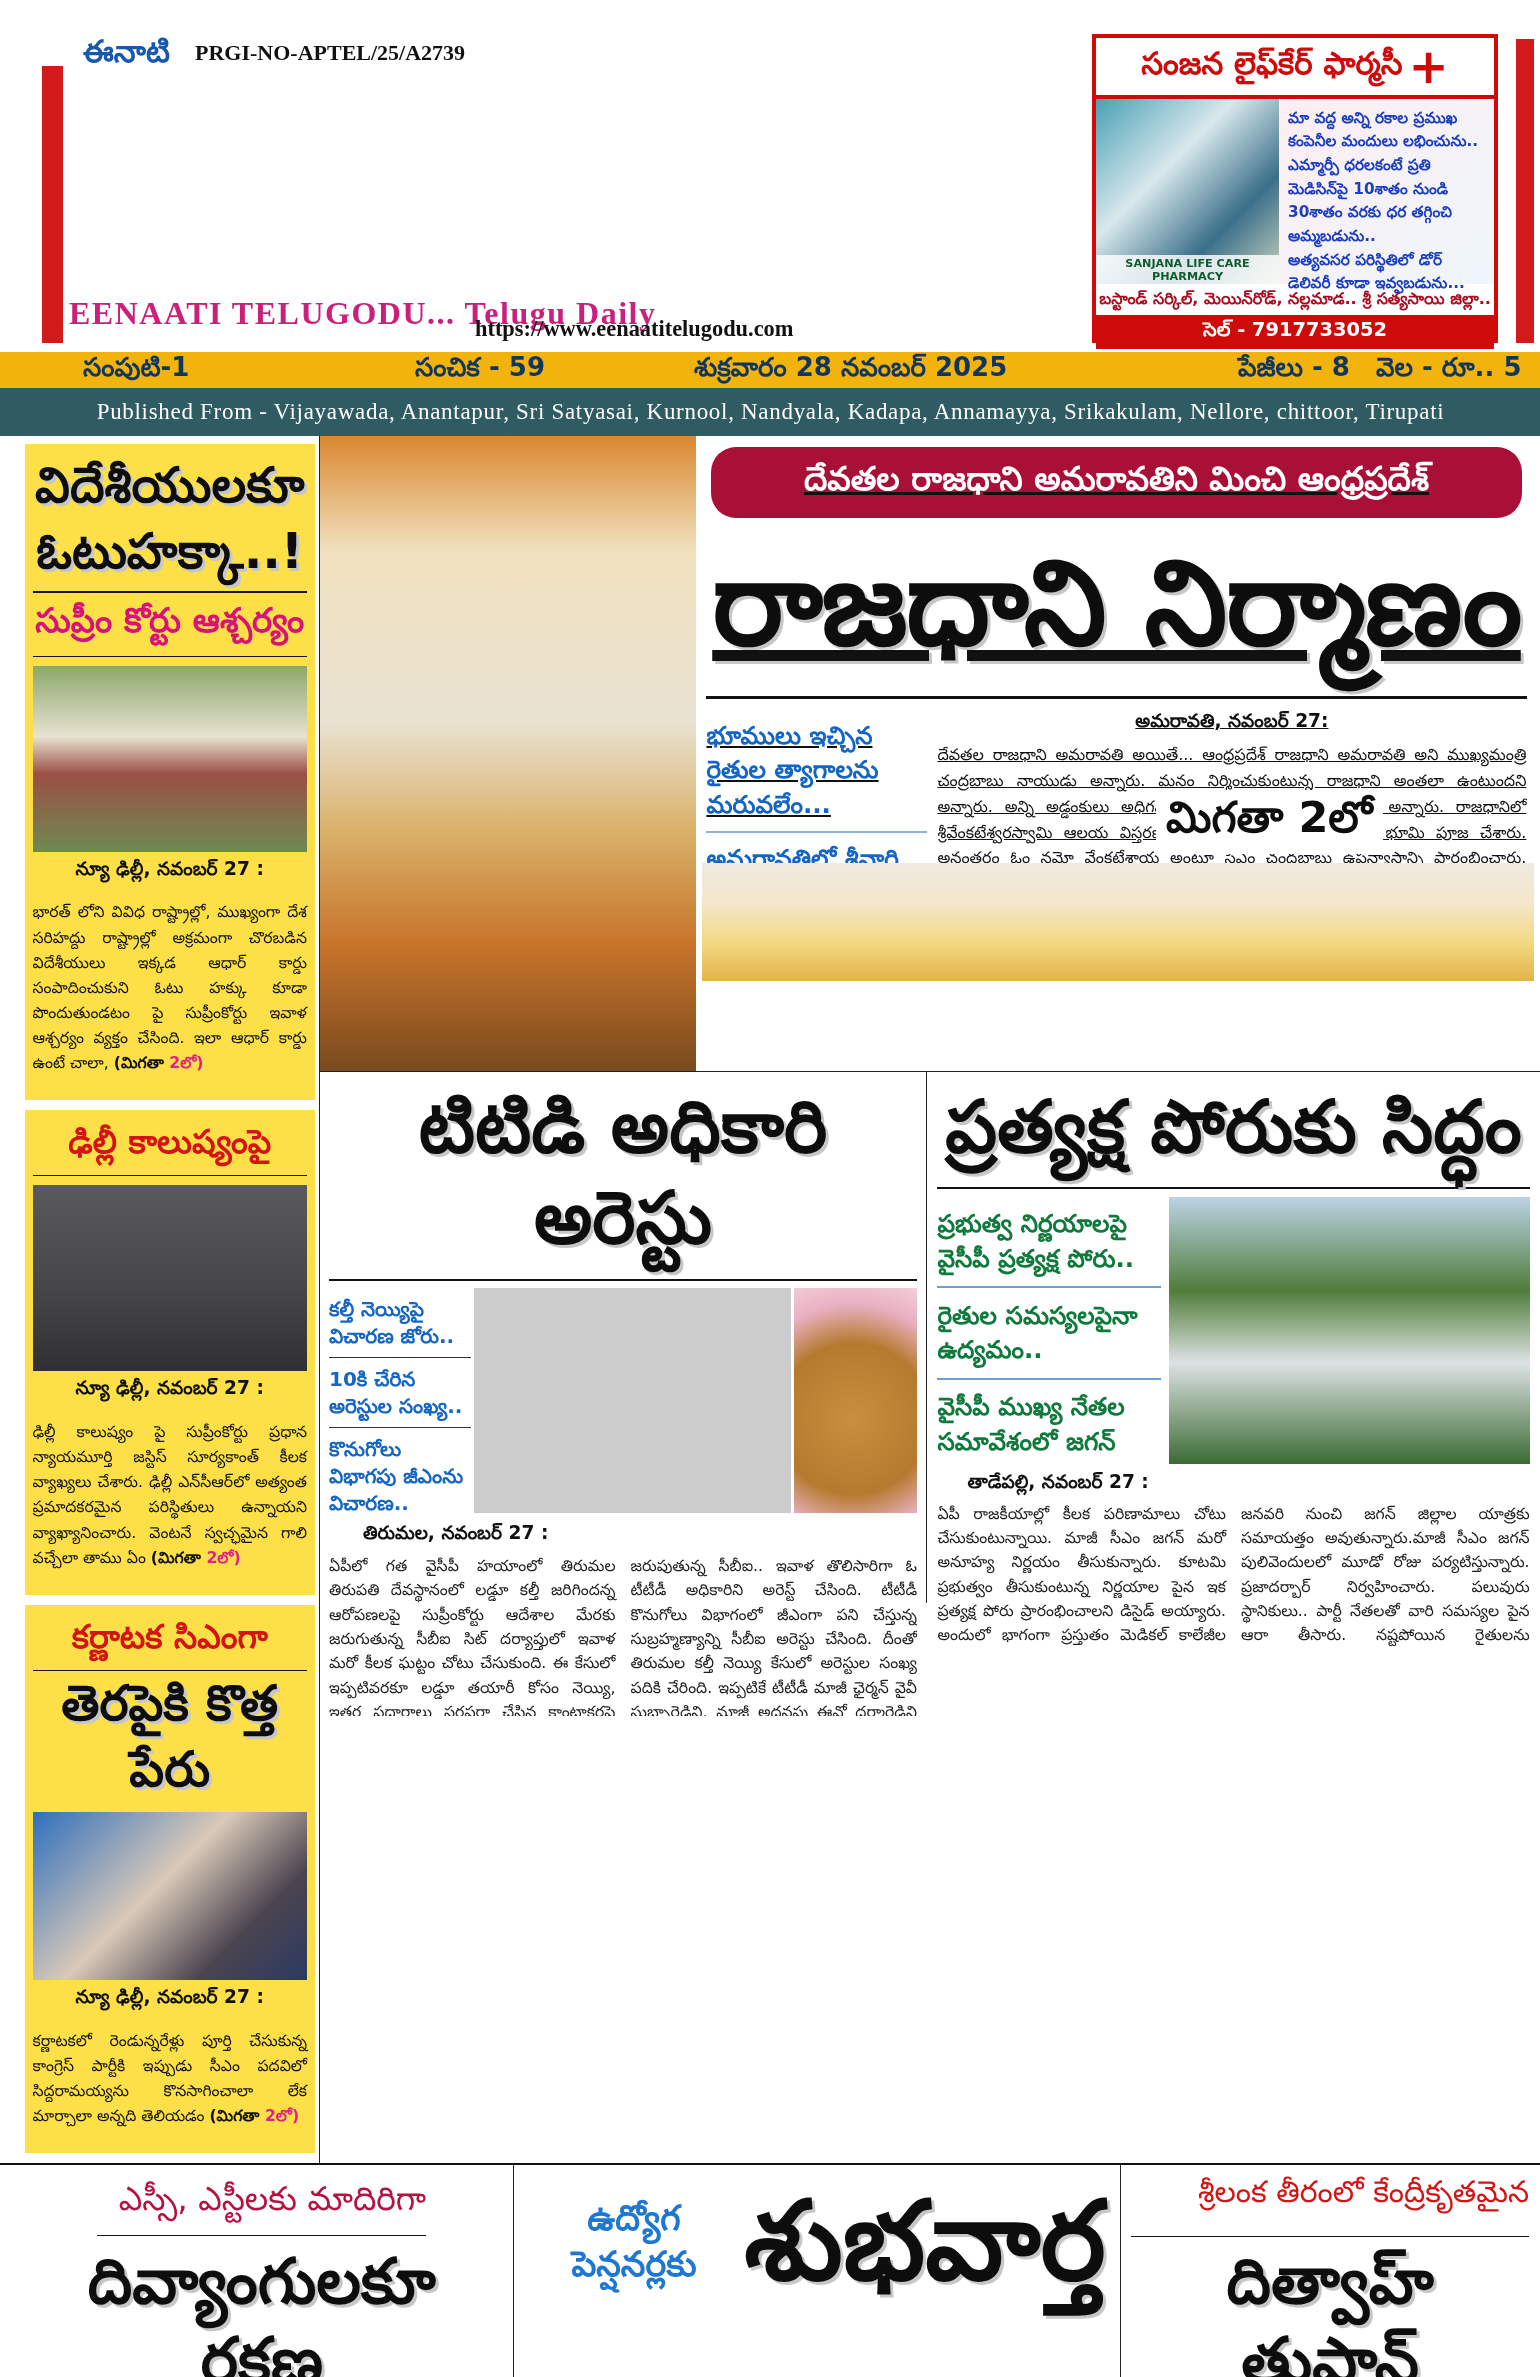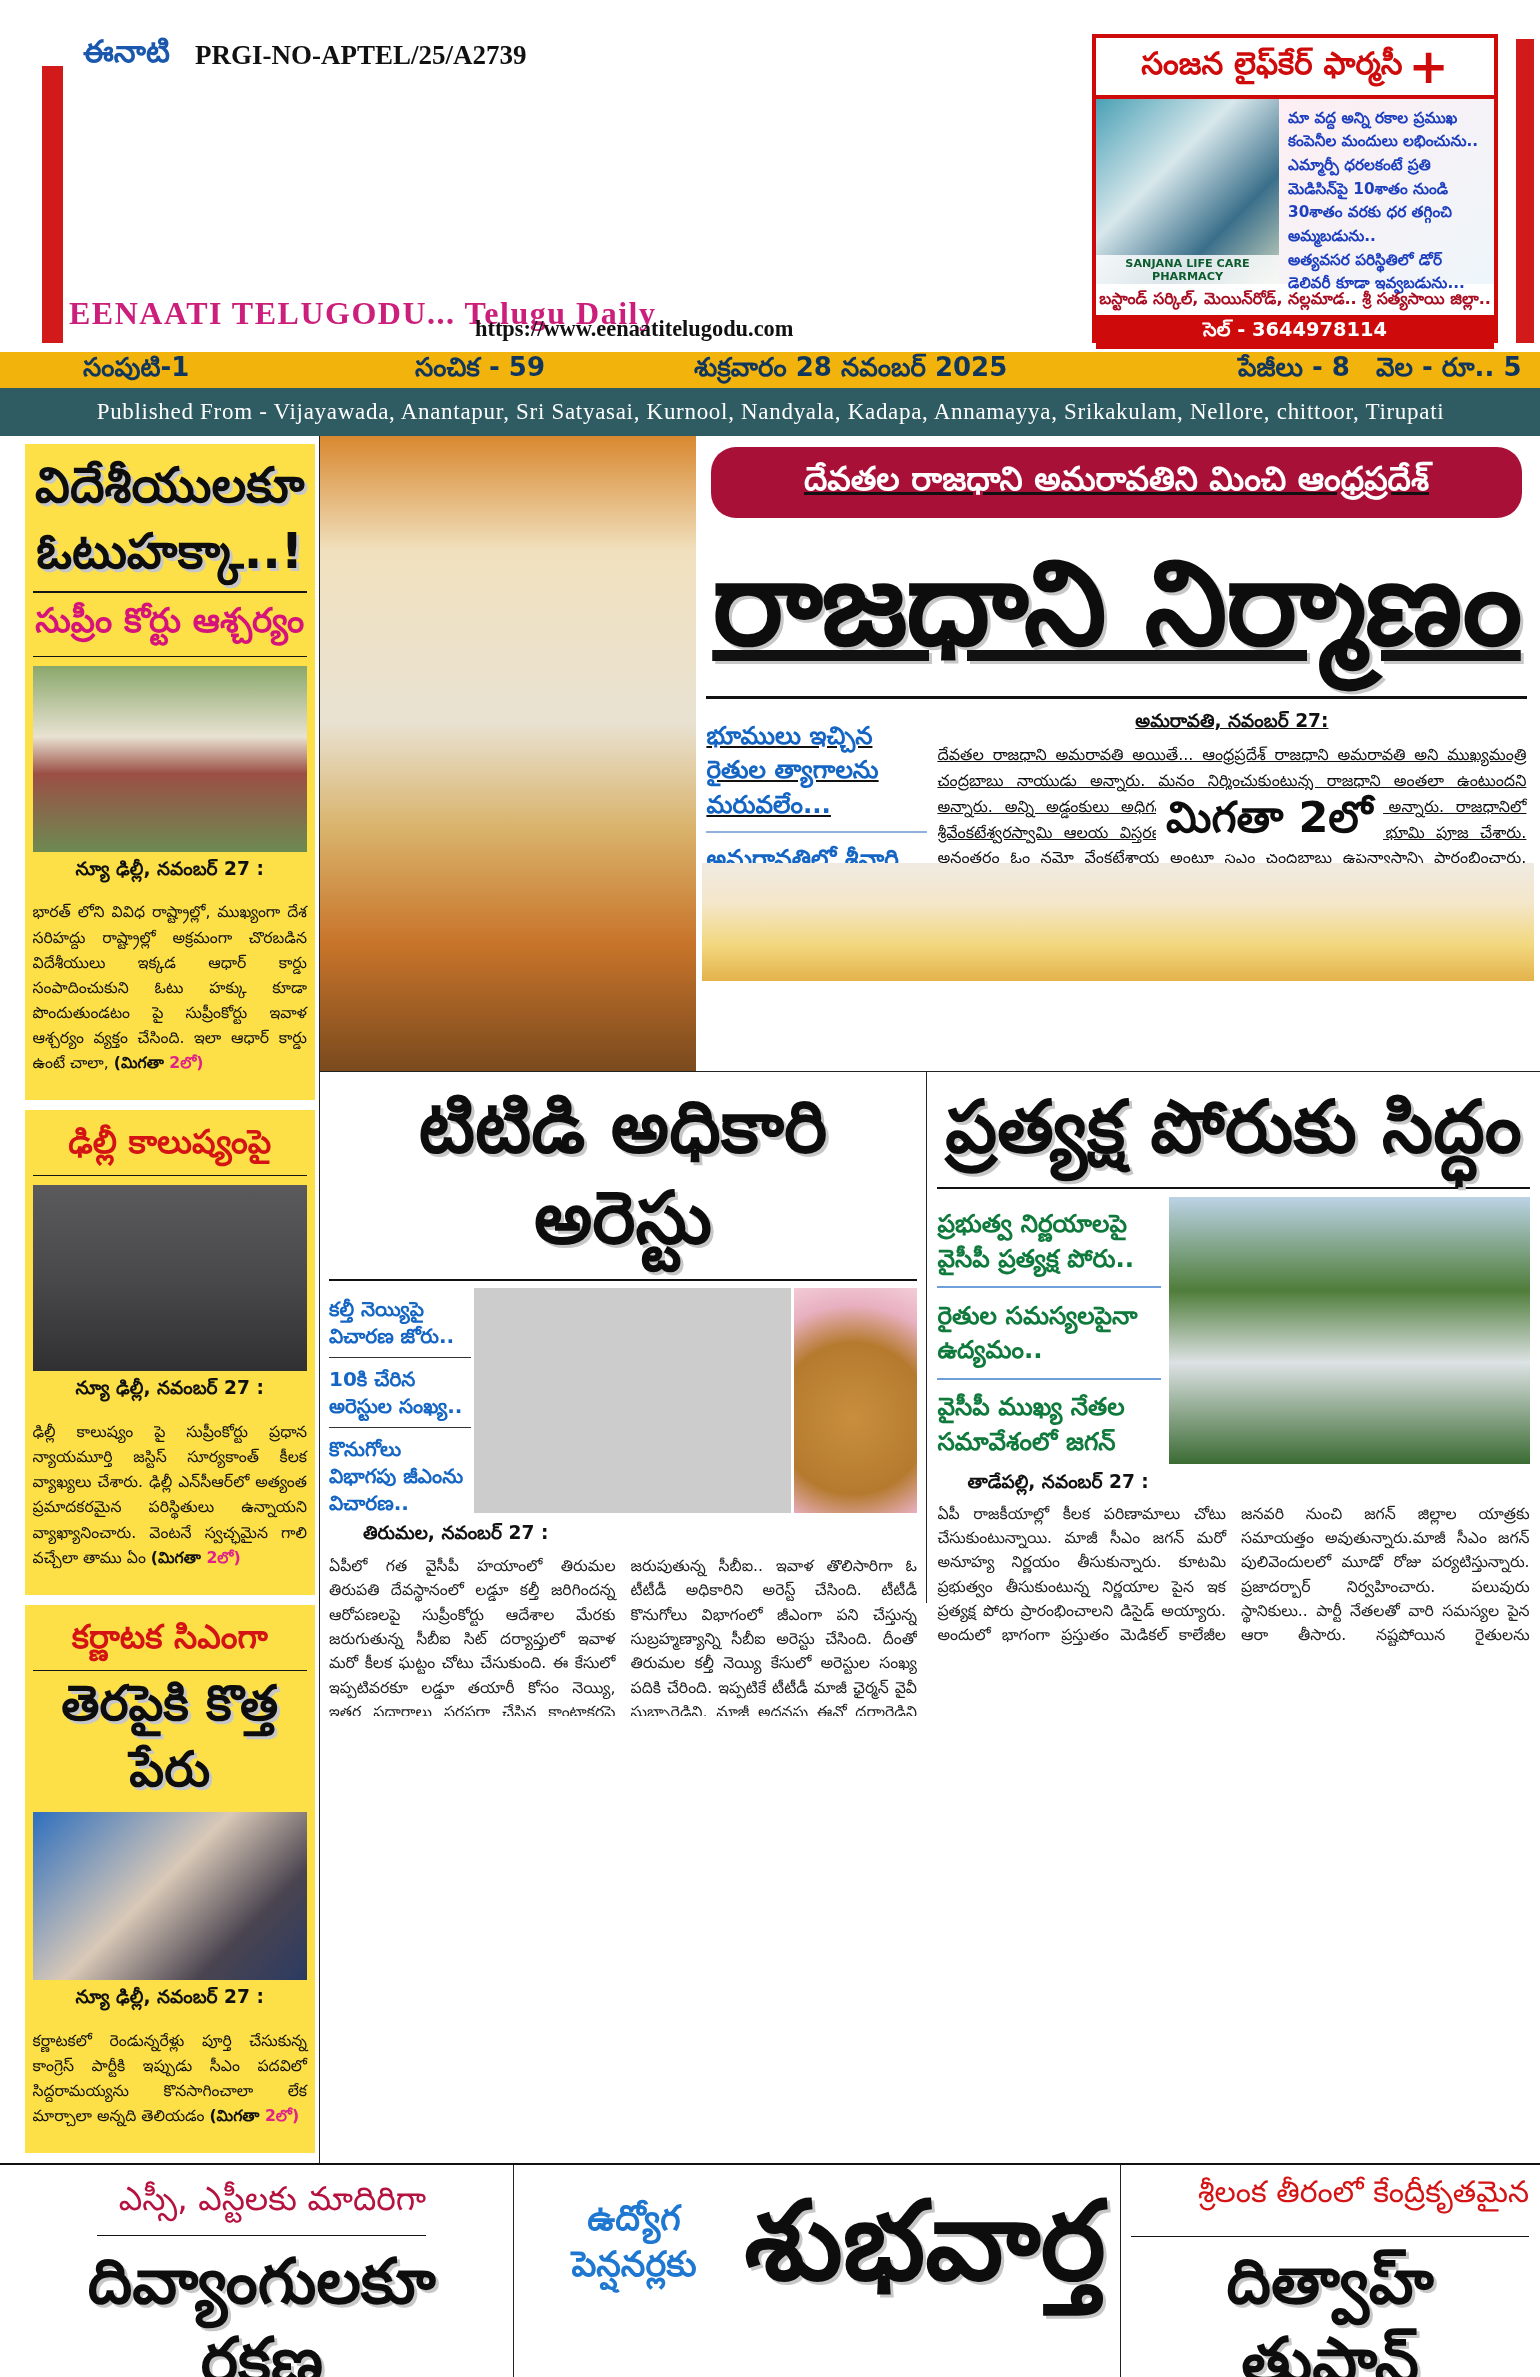--- a/index.html
+++ b/index.html
@@ -6,21 +6,21 @@
   .page{width:1541px;height:2377px;position:relative;background:#fff;overflow:hidden;
         font-family:"DejaVu Sans","Liberation Sans",sans-serif;color:#111;}
   .serif{font-family:"Liberation Serif","DejaVu Serif",serif;}
 
   
   .masthead-area{position:relative;height:352px;background:#fff;}
   .edge-strip{position:absolute;background:#d21a1a;}
   .edge-strip.left{left:42px;top:66px;width:21px;height:277px;}
   .edge-strip.right{left:1516px;top:39px;width:18px;height:304px;}
   .pretitle{position:absolute;left:83px;top:33px;font-size:31px;font-weight:bold;color:#1a58ad;}
-  .regno{position:absolute;left:195px;top:40px;font-size:27px;font-weight:bold;color:#111;}
+  .regno{position:absolute;left:195px;top:40px;font-size:22px;font-weight:bold;color:#111;}
   .mast-title{position:absolute;left:52px;top:22.4px;font-size:177px;line-height:1.25;font-weight:bold;
               color:#1558b0;text-shadow:5.2px 5.2px 0 #bcc9e9;letter-spacing:-3px;}
   .tagline{position:absolute;left:69px;top:295px;font-size:32px;font-weight:bold;color:#cc1f7b;letter-spacing:1.5px;}
   .website{position:absolute;left:475px;top:316px;font-size:22.4px;font-weight:bold;color:#111;text-decoration:none;}
 
   
   .ad{position:absolute;left:1092px;top:34px;width:406px;height:309px;border:4.5px solid #cf0a0a;box-sizing:border-box;background:#fff;}
   .ad-title{height:57px;display:flex;align-items:center;justify-content:center;gap:6px;
             color:#cf0a0a;font-weight:bold;font-size:31px;border-bottom:4.5px solid #cf0a0a;}
   .ad-plus{font-size:48px;line-height:0.8;}
@@ -143,21 +143,21 @@
         <div class="ad-photo">
           <div class="ad-photo-caption">SANJANA LIFE CARE PHARMACY</div>
         </div>
         <div class="ad-text">
           <div>మా వద్ద అన్ని రకాల ప్రముఖ కంపెనీల మందులు లభించును..</div>
           <div>ఎమ్మార్పీ ధరలకంటే ప్రతి మెడిసిన్‌పై 10శాతం నుండి 30శాతం వరకు ధర తగ్గించి అమ్మబడును..</div>
           <div>అత్యవసర పరిస్థితిలో డోర్ డెలివరీ కూడా ఇవ్వబడును...</div>
         </div>
       </div>
       <div class="ad-address">బస్టాండ్ సర్కిల్, మెయిన్‌రోడ్, నల్లమాడ.. శ్రీ సత్యసాయి జిల్లా..</div>
-      <div class="ad-phone">సెల్ - 3644978114</div>
+      <div class="ad-phone">సెల్ - 7917733052</div>
     </div>
   </header>
 
   <div class="info-bar">
     <span>సంపుటి-1</span>
     <span>సంచిక - 59</span>
     <span>శుక్రవారం 28 నవంబర్ 2025</span>
     <span>పేజీలు - 8</span>
     <span>వెల - రూ.. 5</span>
   </div>

